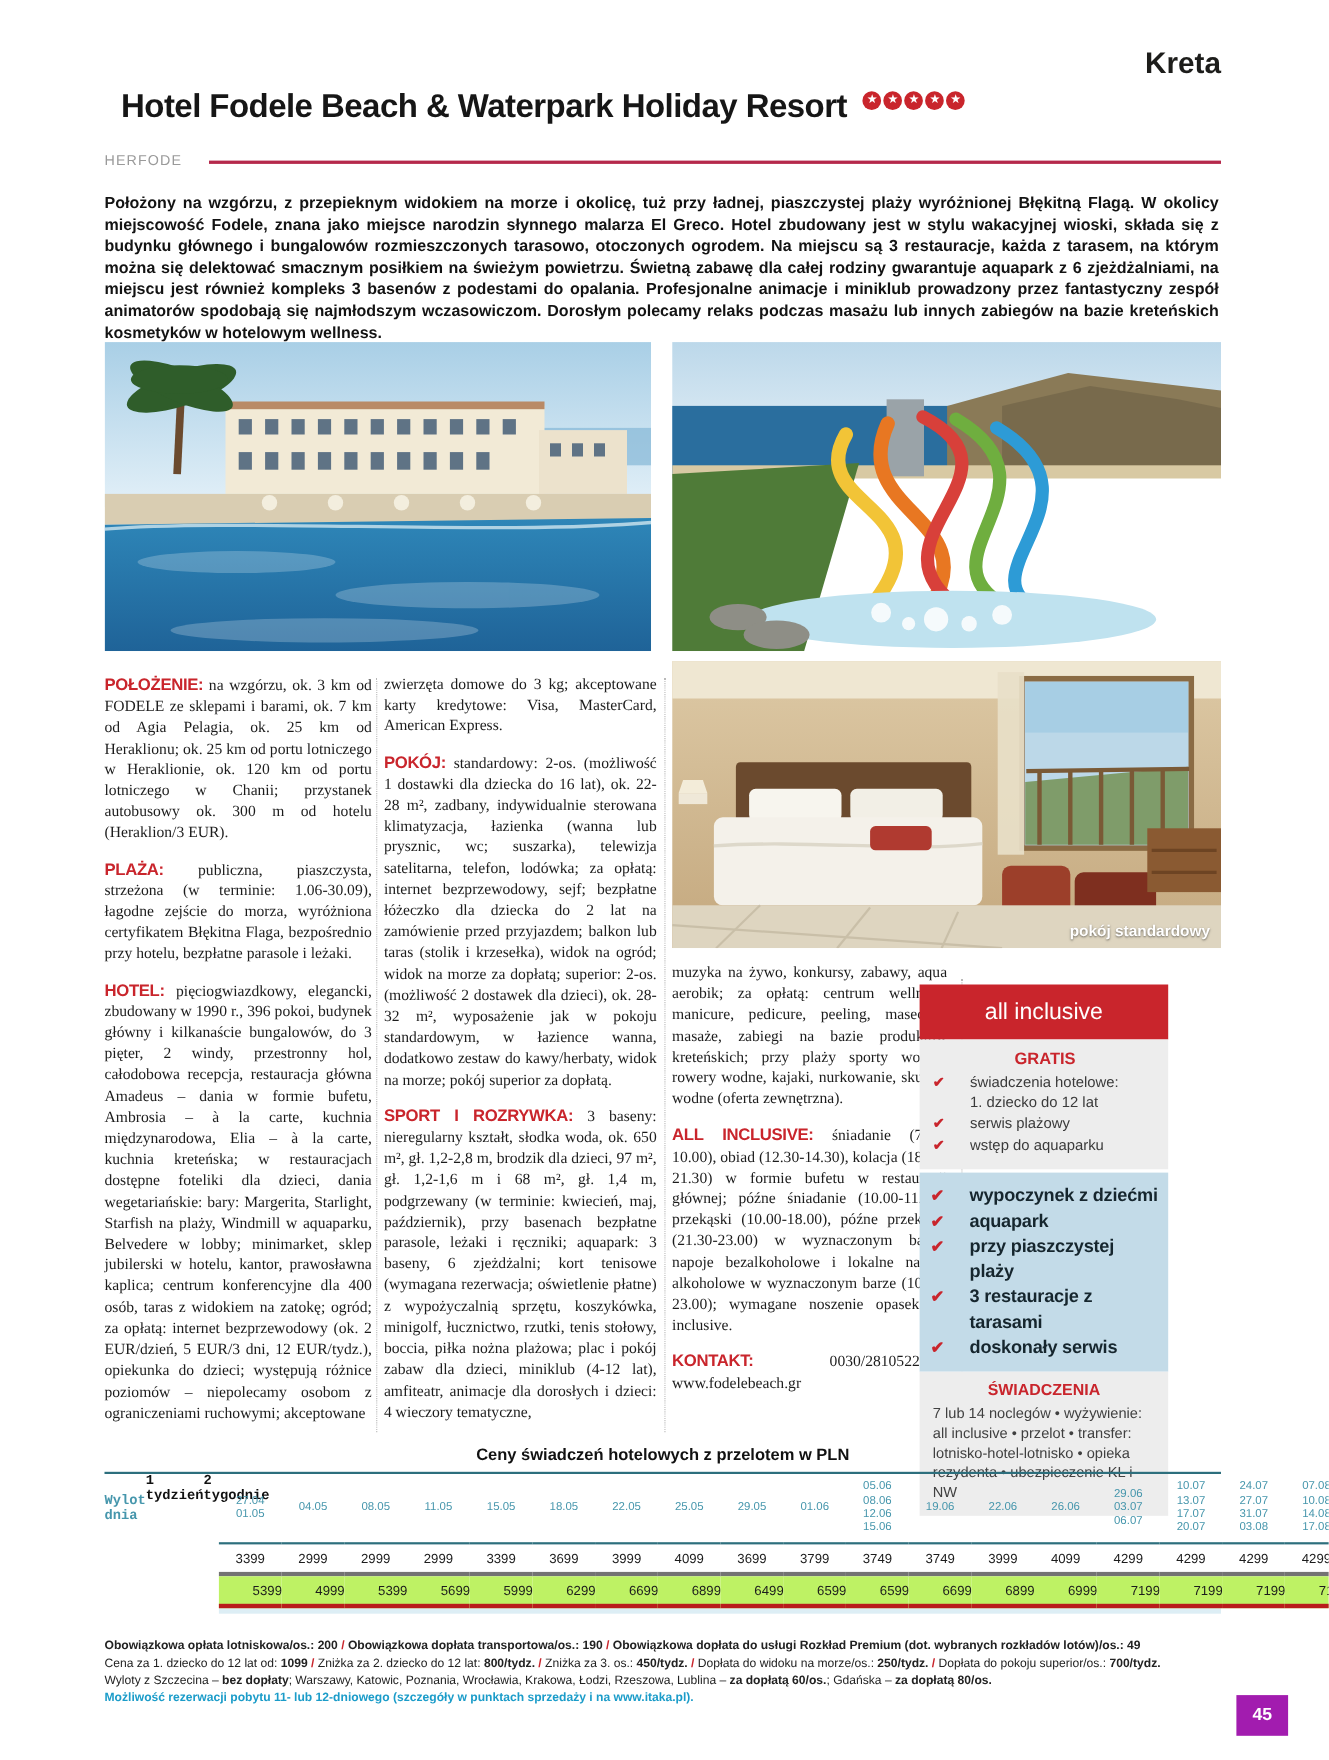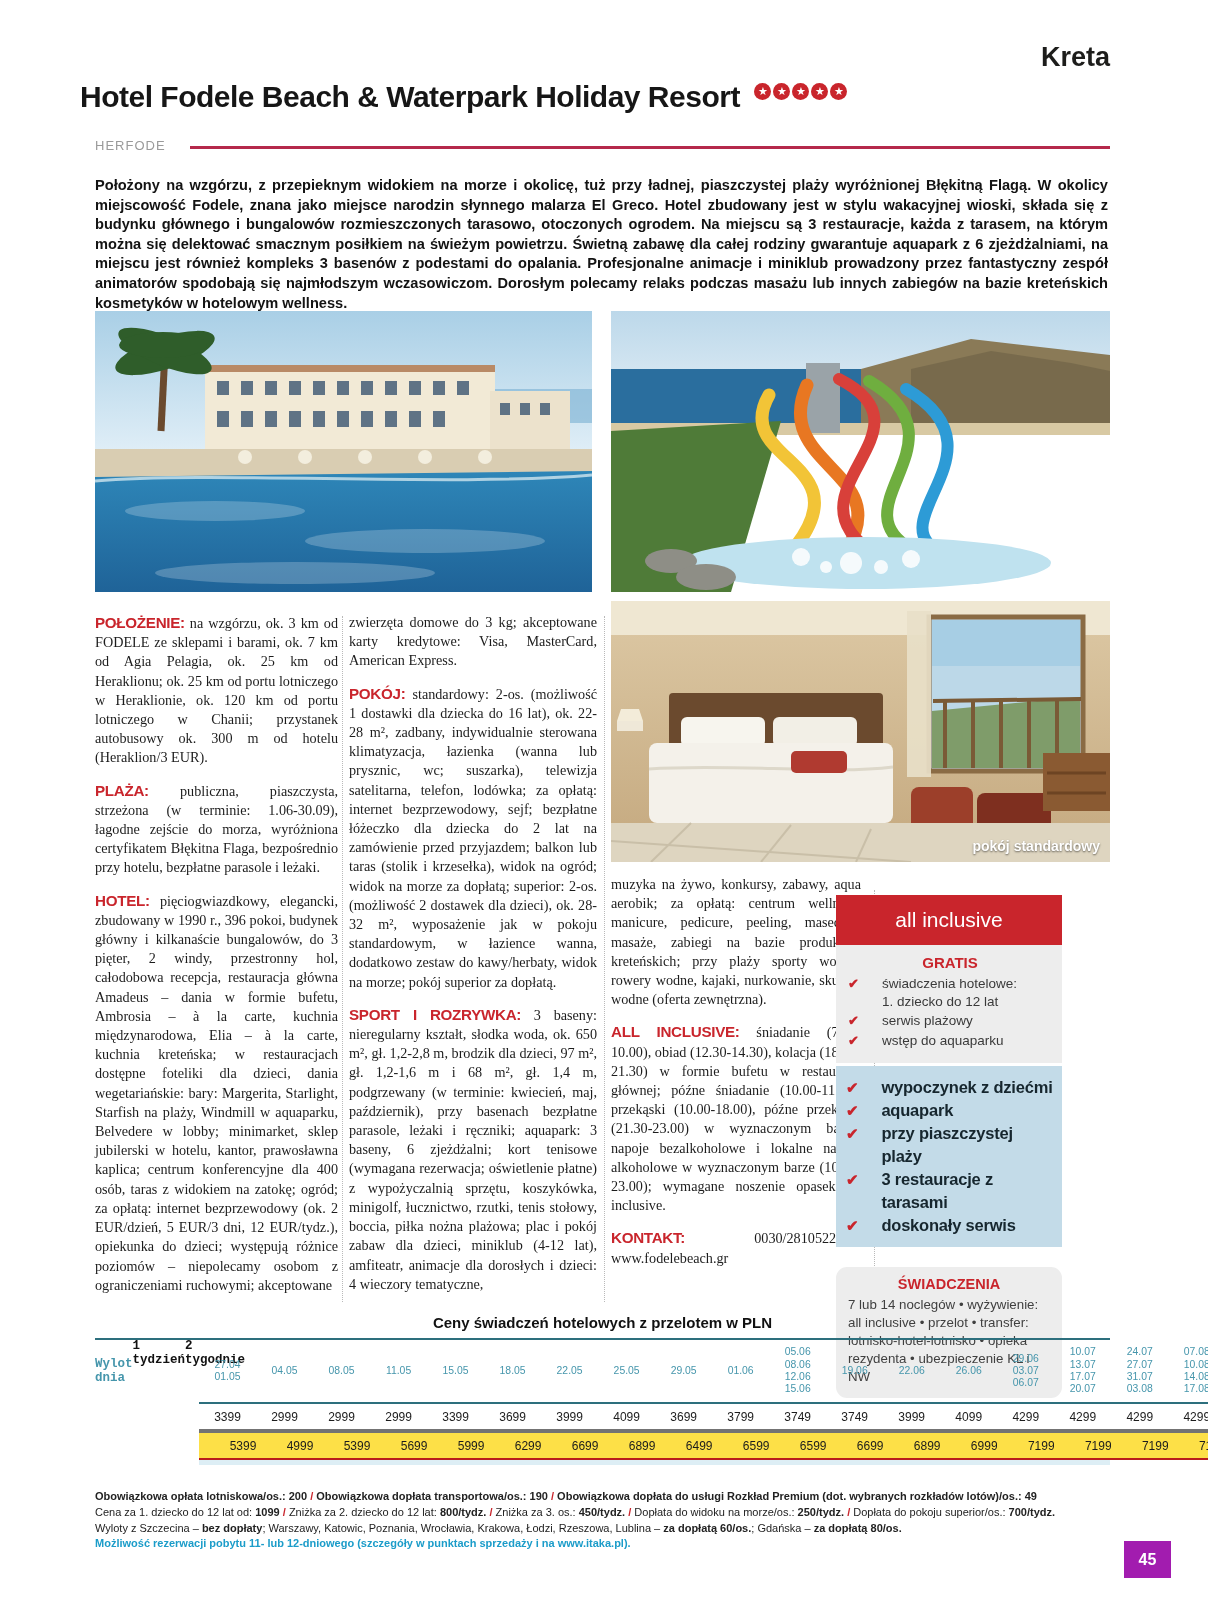--- a/index.html
+++ b/index.html
@@ -1,20 +1,20 @@
 <!DOCTYPE html>
 <html><head>
 <meta charset="utf-8">
 <style>
   html,body{margin:0;padding:0;background:#fff;}
   .page{position:relative;width:1208px;height:1600px;background:#fff;overflow:hidden;
         font-family:"Liberation Sans",sans-serif;color:#231f20;}
   
   .region{position:absolute;top:42px;right:98px;font-size:27px;font-weight:bold;color:#1d1d1b;}
-  .title-row{position:absolute;left:80px;top:80px;width:1015px;white-space:nowrap;}
+  .title-row{position:absolute;left:110px;top:80px;width:1015px;white-space:nowrap;}
   .hotel-title{font-size:30px;font-weight:bold;color:#161616;letter-spacing:-0.5px;}
   .stars{display:inline-block;margin-left:8px;vertical-align:12px;}
   .star{display:inline-block;width:17px;height:17px;margin-left:2px;border-radius:50%;
         background:#c9252c;color:#fff;font-size:11px;line-height:17px;text-align:center;}
   .code-row{position:absolute;left:95px;top:138px;font-size:13px;color:#9a9a9a;letter-spacing:1px;}
   .code-line{position:absolute;left:190px;right:98px;top:146px;height:3px;background:#b5294b;}
   
   .intro{position:absolute;left:95px;top:176px;width:1013px;font-weight:bold;font-size:14.6px;
          line-height:19.6px;text-align:justify;color:#131313;}
   
@@ -35,39 +35,39 @@
              justify-content:center;font-size:21px;}
   .gratis-box{background:#ededed;padding:9px 10px 12px 12px;}
   .gratis-title{color:#c9252c;font-weight:bold;font-size:15px;text-align:center;margin-bottom:4px;}
   .check-item{display:flex;font-size:13.5px;line-height:17.5px;color:#3a3a3a;margin-bottom:2px;}
   .check-item .chk{color:#c9252c;font-weight:bold;margin-right:5px;font-size:13px;}
   .check-item .txt{white-space:pre-line;margin-left:18px;}
   .blue-box{background:#c3dbe8;margin-top:3px;padding:10px 6px 10px 10px;}
   .blue-box .check-item{font-size:16.5px;line-height:23px;font-weight:bold;color:#16262e;
                         letter-spacing:-0.2px;margin-bottom:0;}
   .blue-box .check-item .chk{font-size:15px;}
-  .sw-box{background:#ededed;margin-top:20px;padding:9px 12px 12px 12px;border-radius:11px;}
+  .sw-box{background:#ededed;padding:9px 12px 12px 12px;}
   .sw-title{color:#c9252c;font-weight:bold;font-size:14.5px;text-align:center;margin-bottom:4px;}
   .sw-text{font-size:13.3px;line-height:18px;color:#404040;}
   
   .table-wrap{position:absolute;left:95px;top:1314px;width:1015px;}
   .price-title{font-weight:bold;font-size:15px;text-align:center;margin-bottom:7px;color:#111;}
   .ptable{display:flex;border-top:2px solid #2d6f7d;}
   .plabel{width:104px;flex:none;display:flex;flex-direction:row;font-family:Liberation Mono, monospace;}
   .plabel .lh{height:62px;display:flex;align-items:center;color:#4696ac;font-weight:bold;
               font-size:12.5px;line-height:14px;width:52px;}
   .plabel .lw{height:25px;display:flex;align-items:center;font-weight:bold;font-size:12.5px;color:#111;}
   .pcols{flex:1;display:flex;}
   .pcol{flex:1;display:flex;flex-direction:column;min-width:0;}
   .dcell{height:62px;display:flex;flex-direction:column;justify-content:center;align-items:center;
          color:#4696ac;font-size:10.4px;line-height:12.3px;border-bottom:2px solid #2d6f7d;}
   .w1cell{height:25px;display:flex;align-items:center;justify-content:center;font-size:12px;
           color:#1c1c1c;border-bottom:4px solid #737373;}
   .w2cell{height:25px;display:flex;align-items:center;justify-content:center;font-size:12px;
-          color:#1c1c1c;background:#fde047;border-bottom:2px solid #b91c1c;padding-left:31px;}
+          color:#1c1c1c;background:#bef264;border-bottom:4px solid #b91c1c;padding-left:31px;}
   .tbl-band{height:5px;background:#ddeef5;margin-left:104px;}
   
   .footer{position:absolute;left:95px;top:1489px;width:1015px;font-size:11px;line-height:15.8px;color:#222;}
   .footer .b{font-weight:bold;}
   .footer .red{color:#c9252c;font-weight:bold;}
   .footer .blue-line{color:#1b9cc9;font-weight:bold;}
   
   .page-num{position:absolute;left:1124px;top:1541px;width:47px;height:37px;background:#a21caf;
             color:#fff;font-weight:bold;font-size:16px;display:flex;align-items:center;justify-content:center;}
 </style>

